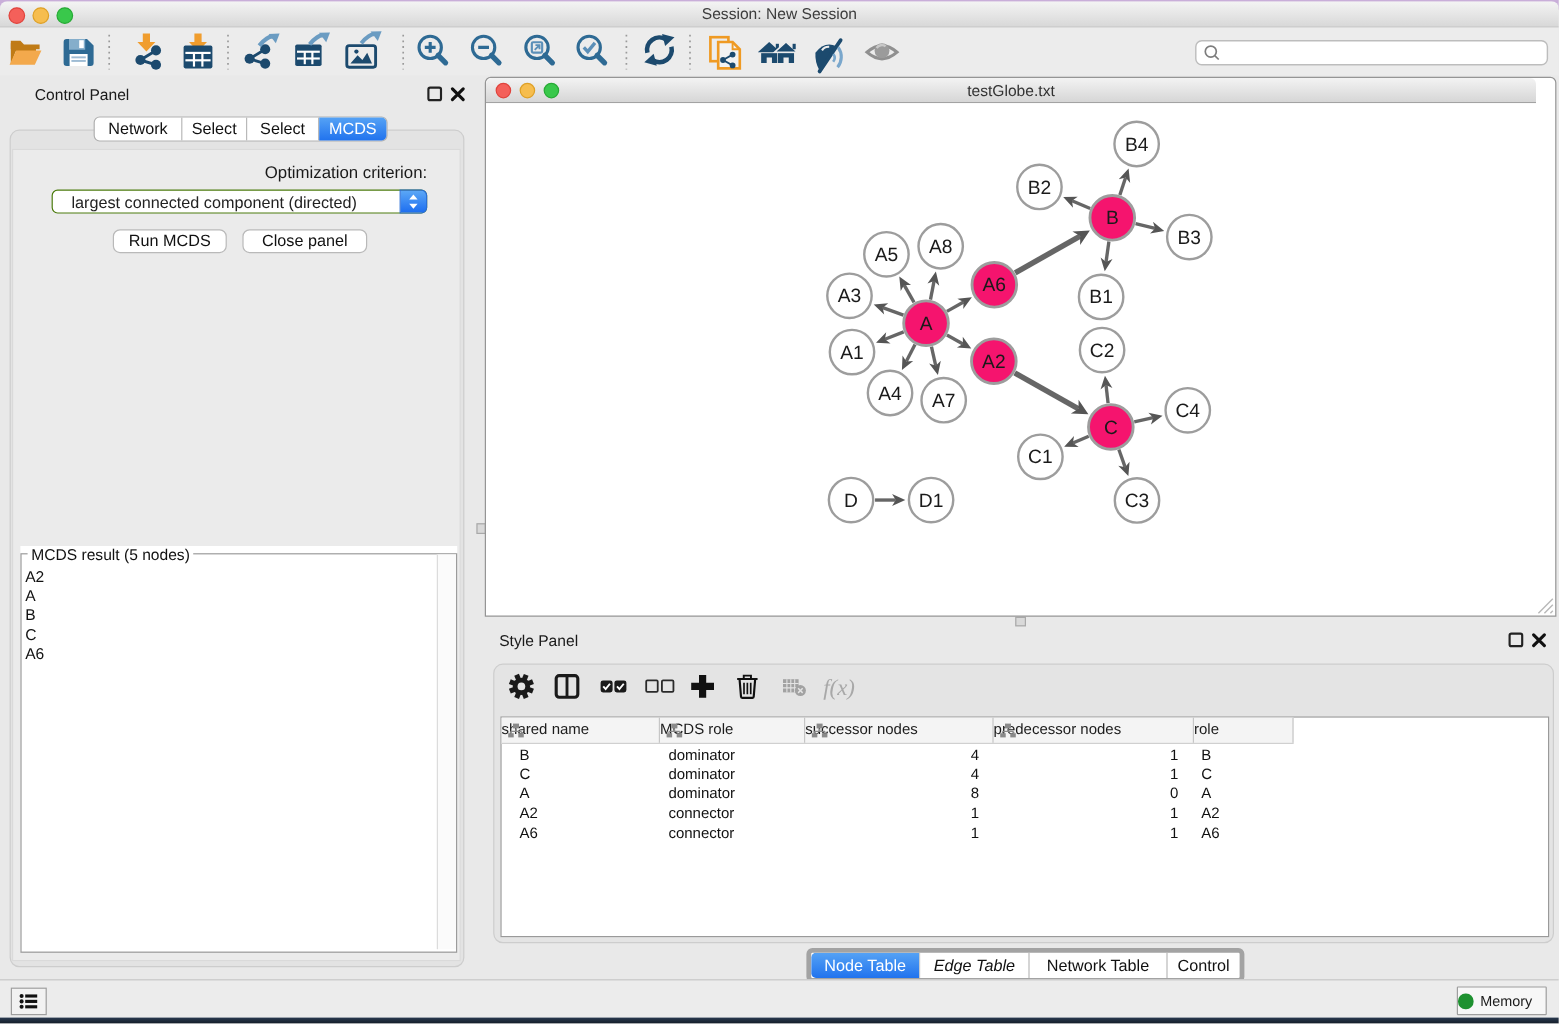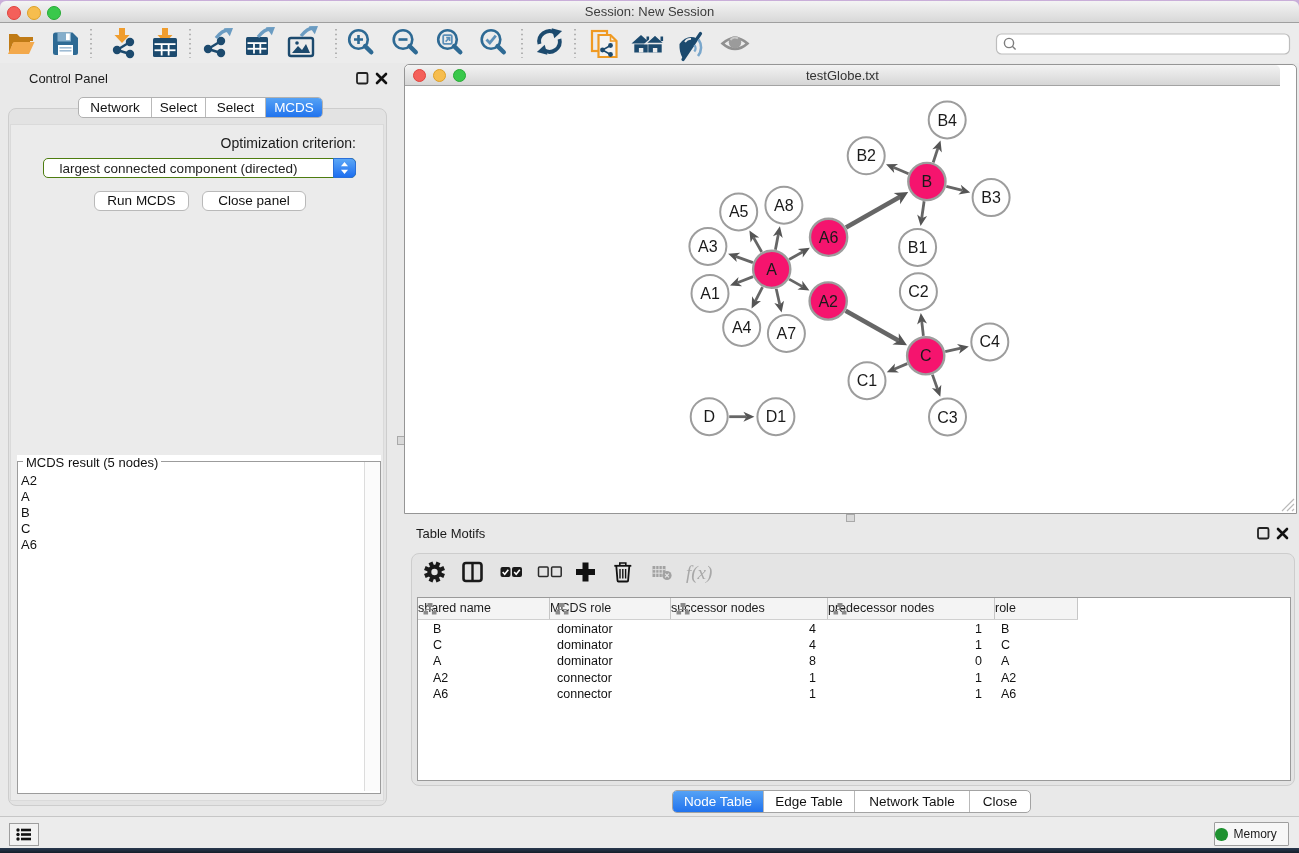--- a/index.html
+++ b/index.html
@@ -55,21 +55,21 @@
 #tpOuter{left:411px;top:553px;width:882px;height:231px;background:#e4e4e4;
  border:1px solid #cdcdcd;border-radius:8px;}
 #tpTable{left:417px;top:597px;width:872px;height:182px;background:#fff;border:1px solid #9a9a9a;}
 #tpHeader{position:absolute;left:0;top:0;width:660px;height:21px;background:#f4f4f4;display:flex;
  border-bottom:1px solid #d0d0d0;}
 #tpHeader .hc{position:relative;border-right:1px solid #c6c6c6;font-size:12.5px;color:#1c1c1c;
  text-align:left;line-height:21px;}
 .trow{position:absolute;font-size:12.5px;color:#111;height:16px;line-height:16px;}
 
 
-#botTabs{left:672px;top:790px;height:21px;background:#fff;border:1px solid #a3a3a3;
+#botTabs{left:672px;top:790px;height:21px;background:#fff;border:4px solid #a3a3a3;
  border-radius:5px;display:flex;}
 #botTabs div{font-size:13.5px;color:#111;text-align:center;line-height:21px;border-right:1px solid #b9b9b9;}
 #botTabs div:first-child{background:linear-gradient(#55a2f5,#2173ee);color:#fff;border-radius:4px 0 0 4px;}
 #botTabs div:last-child{border-right:none;}
 
 #memBtn{left:1214px;top:822px;width:73px;height:22px;background:#f7f7f7;border:1px solid #9e9e9e;
  border-radius:1px;font-size:12px;color:#1a1a1a;line-height:22px;}
 #listBtn{left:9px;top:823px;width:28px;height:21px;background:#f2f2f2;border:1px solid #9e9e9e;}
 </style>
 </head>
@@ -296,21 +296,21 @@
 <text x="709.7" y="422.2" font-size="16" fill="#1a1a1a" text-anchor="middle">D</text>
 <text x="776.4" y="422.2" font-size="16" fill="#1a1a1a" text-anchor="middle">D1</text>
 <text x="948.0" y="422.5" font-size="16" fill="#1a1a1a" text-anchor="middle">C3</text>
       </g>
     </svg>
   <svg style="position:absolute;right:1px;bottom:1px;" width="15" height="15" xmlns="http://www.w3.org/2000/svg">
       <path d="M14 2 L2 14 M14 7 L7 14 M14 12 L12 14" stroke="#b9b9b9" stroke-width="1.2"></path>
     </svg>
 </div>
 
-<div class="abs" id="tpTitle">Table Motifs</div>
+<div class="abs" id="tpTitle">Style Panel</div>
 <svg class="abs" style="left:1256px;top:526px;" width="36" height="15" xmlns="http://www.w3.org/2000/svg">
     <rect x="2" y="2" width="10.5" height="10.5" rx="1.5" fill="none" stroke="#222" stroke-width="1.8"></rect>
     <path d="M22 3 L31 12 M31 3 L22 12" stroke="#111" stroke-width="2.6" stroke-linecap="round"></path>
   </svg>
 <div class="abs" id="tpOuter"></div>
 <svg class="abs" style="left:411px;top:553px;" width="400" height="40" xmlns="http://www.w3.org/2000/svg">
     <circle cx="23.5" cy="19" r="7.2" fill="#1a1a1a"></circle>
     <rect x="-2.1" y="-2.1" width="4.2" height="4.2" fill="#1a1a1a" transform="translate(31.2 22.2) rotate(22)"></rect>
     <rect x="-2.1" y="-2.1" width="4.2" height="4.2" fill="#1a1a1a" transform="translate(26.7 26.7) rotate(68)"></rect>
     <rect x="-2.1" y="-2.1" width="4.2" height="4.2" fill="#1a1a1a" transform="translate(20.3 26.7) rotate(112)"></rect>
@@ -405,23 +405,23 @@
       <span style="position:absolute;left:15px;">A6</span>
       <span style="position:absolute;left:139px;">connector</span>
       <span style="position:absolute;left:340px;width:58px;text-align:right;">1</span>
       <span style="position:absolute;left:500px;width:64px;text-align:right;">1</span>
       <span style="position:absolute;left:583px;">A6</span>
     </div>
 </div>
 
 <div class="abs" id="botTabs">
   <div style="width:90px;">Node Table</div>
-  <div style="width:90px;">Edge Table</div>
+  <div style="width:90px;font-style:italic;">Edge Table</div>
   <div style="width:114px;">Network Table</div>
-  <div style="width:60px;">Close</div>
+  <div style="width:60px;">Control</div>
 </div>
 
 <div class="abs" id="statusbar"></div>
 <div class="abs" id="listBtn"><svg width="28" height="21" xmlns="http://www.w3.org/2000/svg">
       <g fill="#111">
         <circle cx="8" cy="6" r="1.7"></circle>
         <circle cx="8" cy="10.5" r="1.7"></circle>
         <circle cx="8" cy="15" r="1.7"></circle>
         <rect x="11" y="4.7" width="10" height="2.6"></rect>
         <rect x="11" y="9.2" width="10" height="2.6"></rect>

